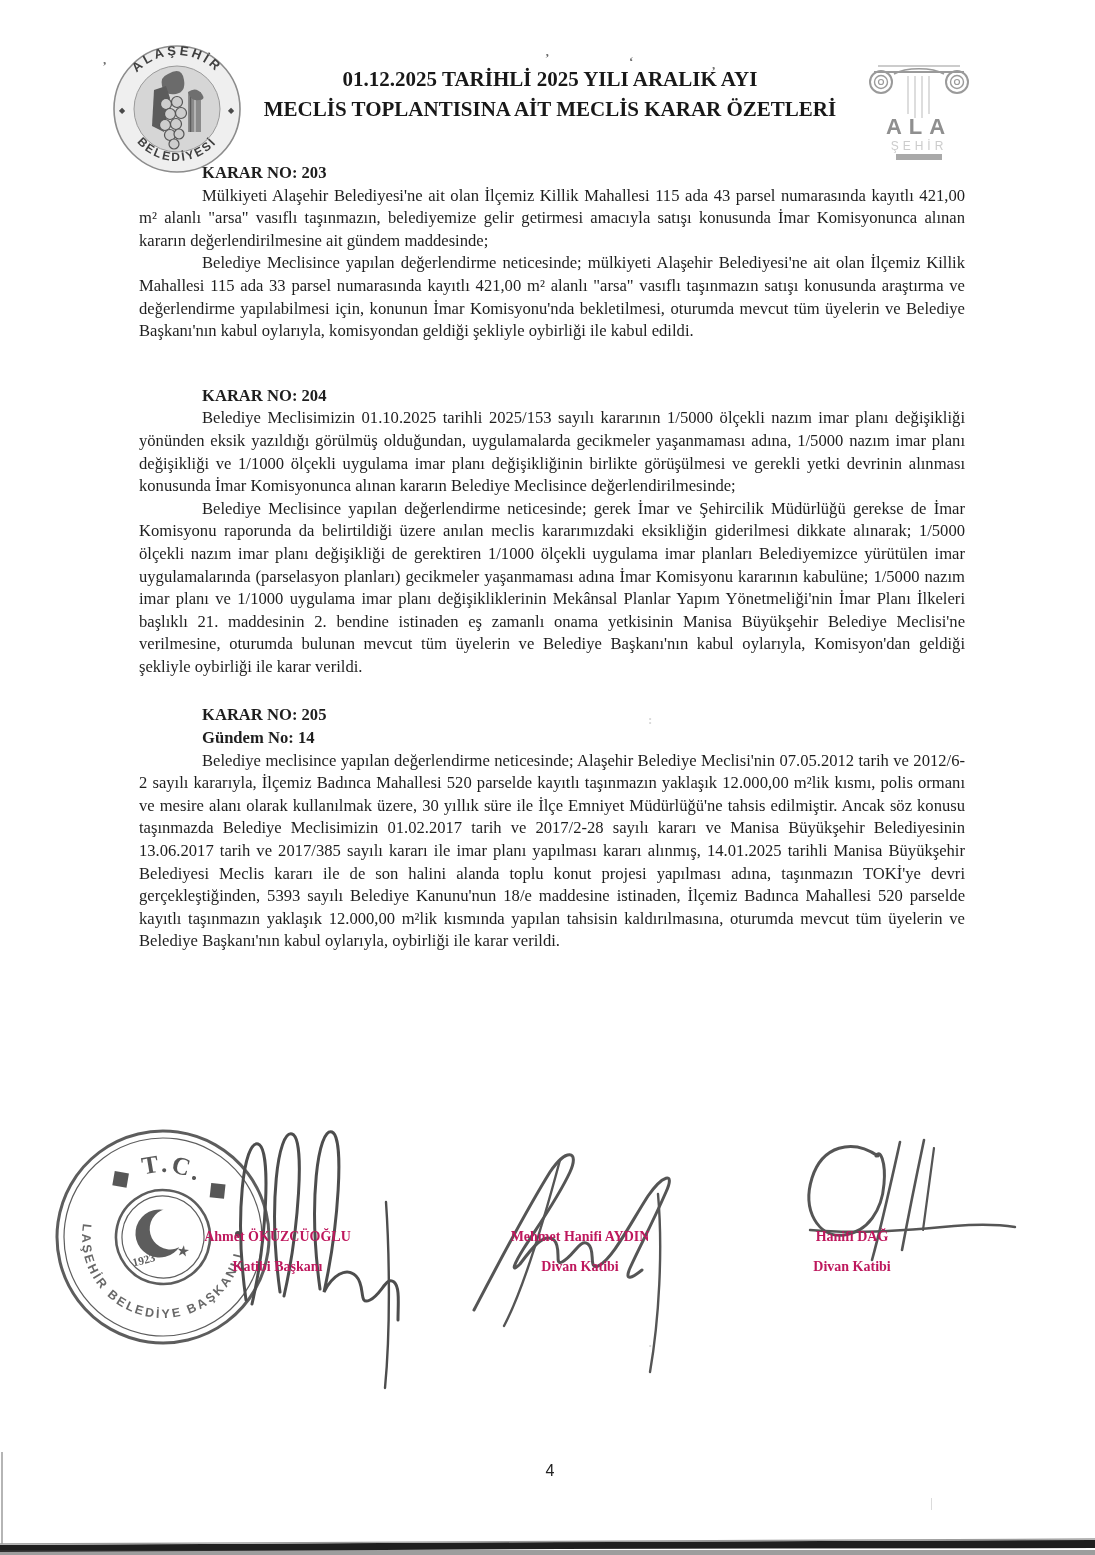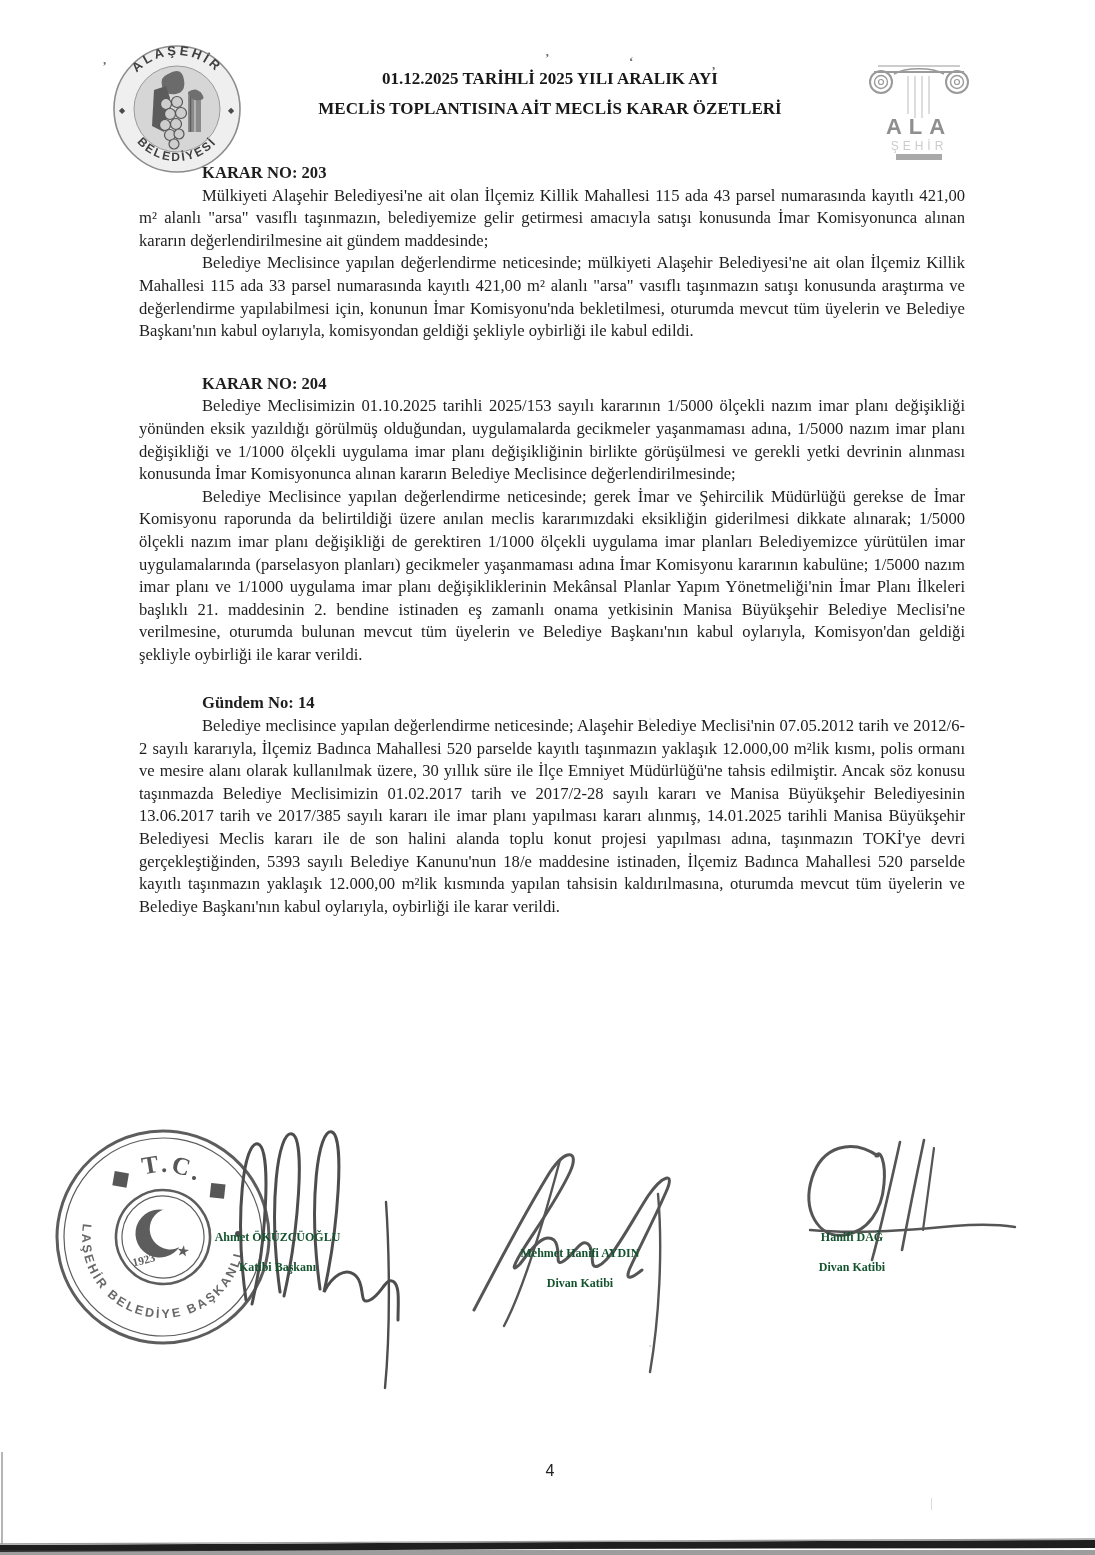--- a/index.html
+++ b/index.html
@@ -5,36 +5,36 @@
   html,body{margin:0;padding:0;background:#e9e9e9;}
   .page{
     position:relative;width:1095px;height:1555px;background:#ffffff;
     margin:0 auto;overflow:hidden;
     font-family:"Liberation Serif","DejaVu Serif",serif;
     color:#1c1c1c;
   }
   
   .title-block{
     position:absolute;left:240px;top:64px;width:620px;text-align:center;
-    font-weight:bold;font-size:17px;line-height:30px;color:#181818;
+    font-weight:bold;font-size:21px;line-height:30px;color:#181818;
   }
   .logo-left{position:absolute;left:110px;top:42px;}
   .logo-right{position:absolute;left:864px;top:52px;}
   
   .content{
     position:absolute;left:139px;top:162px;width:826px;
     font-size:16.6px;line-height:22.6px;text-align:justify;color:#1e1e1e;
   }
   .content p{margin:0;text-indent:63px;}
   .content h3{margin:0;padding-left:63px;font-size:inherit;line-height:inherit;font-weight:bold;}
-  .gap-a{margin-top:30px;}
+  .gap-a{margin-top:42px;}
   .gap-b{margin-top:26px;}
   .closing{margin-top:44px;}
   
-  .sig-col{position:absolute;text-align:center;font-weight:bold;font-size:12px;line-height:30px;color:#14532d;}
+  .sig-col{position:absolute;text-align:center;font-weight:bold;font-size:14px;line-height:30px;color:#be185d;}
   .sig-svg{position:absolute;pointer-events:none;}
   .stamp-svg{position:absolute;left:48px;top:1122px;opacity:.82;}
   .page-number{
     position:absolute;left:500px;top:1462px;width:100px;text-align:center;
     font-family:"Liberation Sans","DejaVu Sans",sans-serif;font-size:16px;color:#222;
   }
   .speck{position:absolute;color:#6a6a6a;font-size:13px;font-weight:bold;}
   .faint{color:#d8d8d8;}
   .edge-left{position:absolute;left:1px;top:1452px;width:2px;height:92px;background:#b5b5b5;}
   .bottom-strip{position:absolute;left:0;top:1536px;width:1095px;height:19px;}
@@ -122,20 +122,21 @@
       <h3>KARAR NO: 203</h3>
       <p>Mülkiyeti Alaşehir Belediyesi'ne ait olan İlçemiz Killik Mahallesi 115 ada 43 parsel numarasında kayıtlı 421,00 m² alanlı "arsa" vasıflı taşınmazın, belediyemize gelir getirmesi amacıyla satışı konusunda İmar Komisyonunca alınan kararın değerlendirilmesine ait gündem maddesinde;</p>
       <p>Belediye Meclisince yapılan değerlendirme neticesinde; mülkiyeti Alaşehir Belediyesi'ne ait olan İlçemiz Killik Mahallesi 115 ada 33 parsel numarasında kayıtlı 421,00 m² alanlı "arsa" vasıflı taşınmazın satışı konusunda araştırma ve değerlendirme yapılabilmesi için, konunun İmar Komisyonu'nda bekletilmesi, oturumda mevcut tüm üyelerin ve Belediye Başkanı'nın kabul oylarıyla, komisyondan geldiği şekliyle oybirliği ile kabul edildi.</p>
     </section>
     <section class="gap-a">
       <h3>KARAR NO: 204</h3>
       <p>Belediye Meclisimizin 01.10.2025 tarihli 2025/153 sayılı kararının 1/5000 ölçekli nazım imar planı değişikliği yönünden eksik yazıldığı görülmüş olduğundan, uygulamalarda gecikmeler yaşanmaması adına, 1/5000 nazım imar planı değişikliği ve 1/1000 ölçekli uygulama imar planı değişikliğinin birlikte görüşülmesi ve gerekli yetki devrinin alınması konusunda İmar Komisyonunca alınan kararın Belediye Meclisince değerlendirilmesinde;</p>
       <p>Belediye Meclisince yapılan değerlendirme neticesinde; gerek İmar ve Şehircilik Müdürlüğü gerekse de İmar Komisyonu raporunda da belirtildiği üzere anılan meclis kararımızdaki eksikliğin giderilmesi dikkate alınarak; 1/5000 ölçekli nazım imar planı değişikliği de gerektiren 1/1000 ölçekli uygulama imar planları Belediyemizce yürütülen imar uygulamalarında (parselasyon planları) gecikmeler yaşanmaması adına İmar Komisyonu kararının kabulüne; 1/5000 nazım imar planı ve 1/1000 uygulama imar planı değişikliklerinin Mekânsal Planlar Yapım Yönetmeliği'nin İmar Planı İlkeleri başlıklı 21. maddesinin 2. bendine istinaden eş zamanlı onama yetkisinin Manisa Büyükşehir Belediye Meclisi'ne verilmesine, oturumda bulunan mevcut tüm üyelerin ve Belediye Başkanı'nın kabul oylarıyla, Komisyon'dan geldiği şekliyle oybirliği ile karar verildi.</p>
     </section>
     <section class="gap-b">
+      <h3>KARAR NO: 205</h3>
       <h3>Gündem No: 14</h3>
       <p>Belediye meclisince yapılan değerlendirme neticesinde; Alaşehir Belediye Meclisi'nin 07.05.2012 tarih ve 2012/6-2 sayılı kararıyla, İlçemiz Badınca Mahallesi 520 parselde kayıtlı taşınmazın yaklaşık 12.000,00 m²lik kısmı, polis ormanı ve mesire alanı olarak kullanılmak üzere, 30 yıllık süre ile İlçe Emniyet Müdürlüğü'ne tahsis edilmiştir. Ancak söz konusu taşınmazda Belediye Meclisimizin 01.02.2017 tarih ve 2017/2-28 sayılı kararı ve Manisa Büyükşehir Belediyesinin 13.06.2017 tarih ve 2017/385 sayılı kararı ile imar planı yapılması kararı alınmış, 14.01.2025 tarihli Manisa Büyükşehir Belediyesi Meclis kararı ile de son halini alanda toplu konut projesi yapılması adına, taşınmazın TOKİ'ye devri gerçekleştiğinden, 5393 sayılı Belediye Kanunu'nun 18/e maddesine istinaden, İlçemiz Badınca Mahallesi 520 parselde kayıtlı taşınmazın yaklaşık 12.000,00 m²lik kısmında yapılan tahsisin kaldırılmasına, oturumda mevcut tüm üyelerin ve Belediye Başkanı'nın kabul oylarıyla, oybirliği ile karar verildi.</p>
     </section>
   </div>
 
   <svg class="stamp-svg" width="230" height="230" viewBox="0 0 230 230">
     <defs>
       <path id="st-tc" d="M 50,115 A 65,65 0 0 1 180,115"></path>
       <path id="st-ring" d="M 34,115 A 81,81 0 0 0 196,115"></path>
     </defs>
@@ -184,21 +185,21 @@
       <path d="M142,4 C134,42 126,82 120,114" stroke-width="2.6"></path>
       <path d="M152,12 C148,42 144,72 141,94" stroke-width="2.2"></path>
       <path d="M28,94 C72,98 132,94 172,90 C198,88 220,89 233,91" stroke-width="2.4"></path>
     </g>
   </svg>
 
   <div class="sig-col" style="left:155px;top:1222px;width:245px;">
     <div>Ahmet ÖKÜZCÜOĞLU</div>
     <div>Katibi Başkanı</div>
   </div>
-  <div class="sig-col" style="left:455px;top:1222px;width:250px;margin-top:16px;">
+  <div class="sig-col" style="left:455px;top:1222px;width:250px;">
     <div>Mehmet Hanifi AYDIN</div>
     <div>Divan Katibi</div>
   </div>
   <div class="sig-col" style="left:762px;top:1222px;width:180px;">
     <div>Hanifi DAĞ</div>
     <div>Divan Katibi</div>
   </div>
 
   <div class="page-number">4</div>
 

